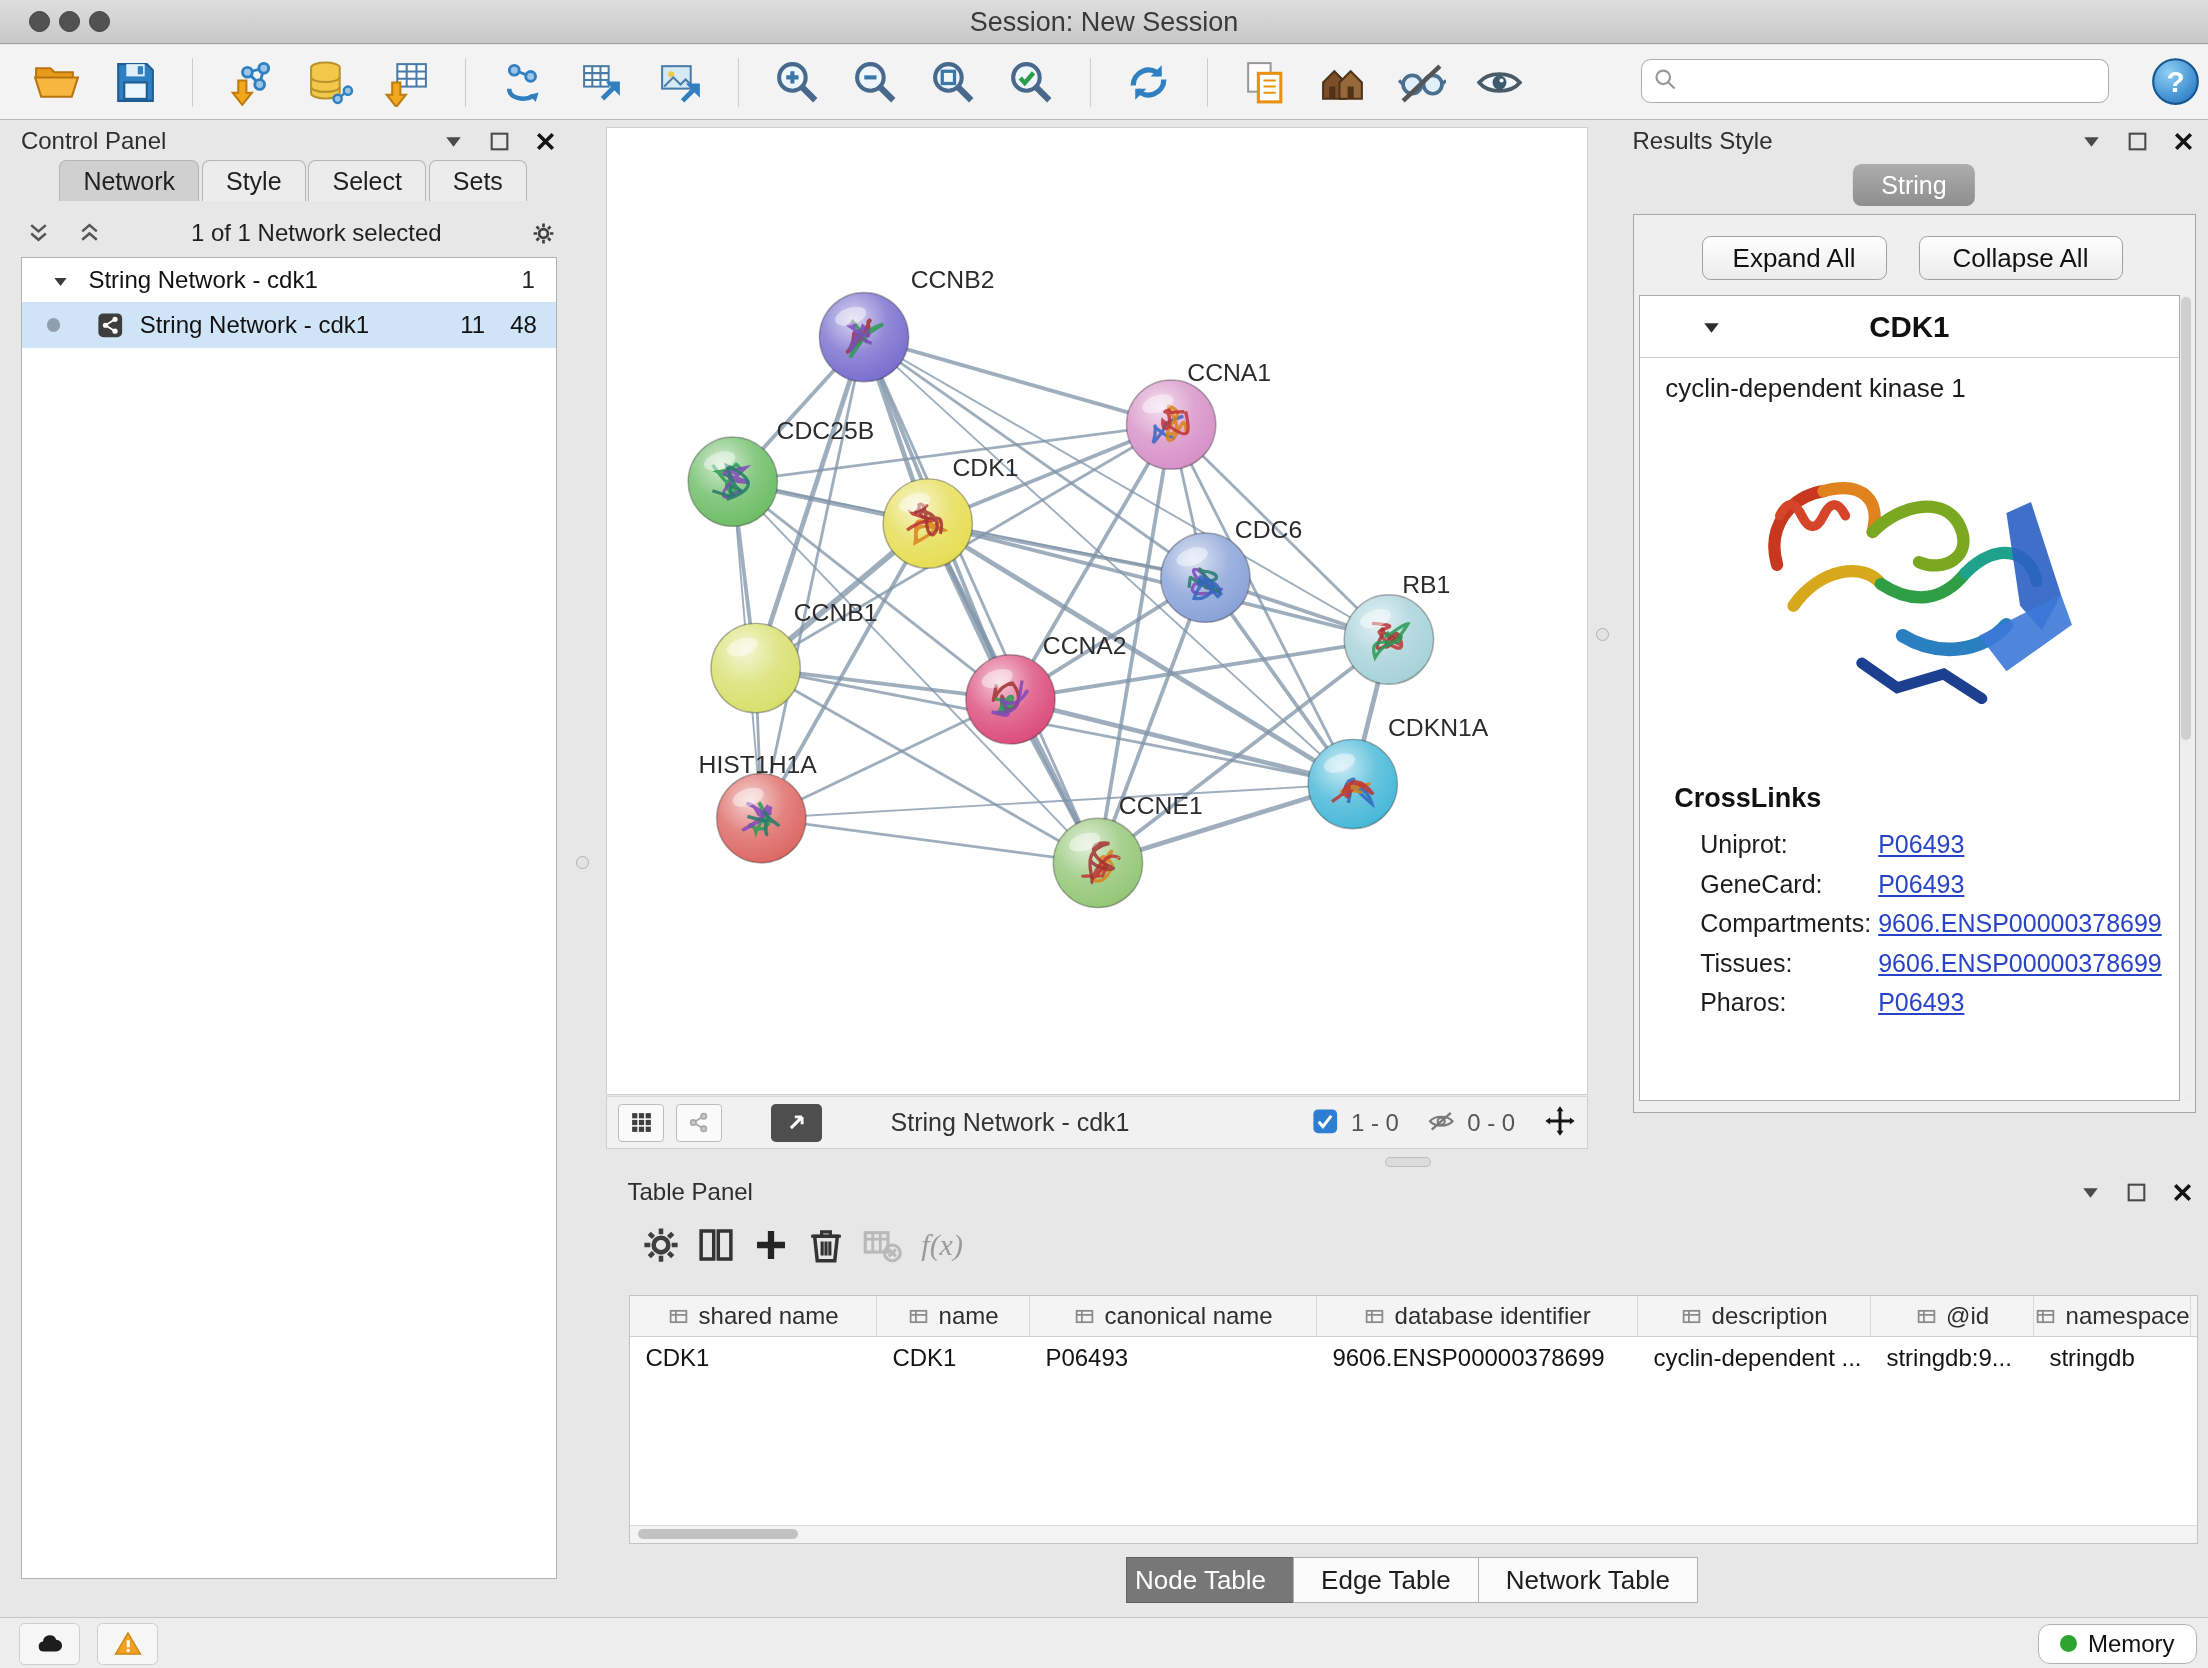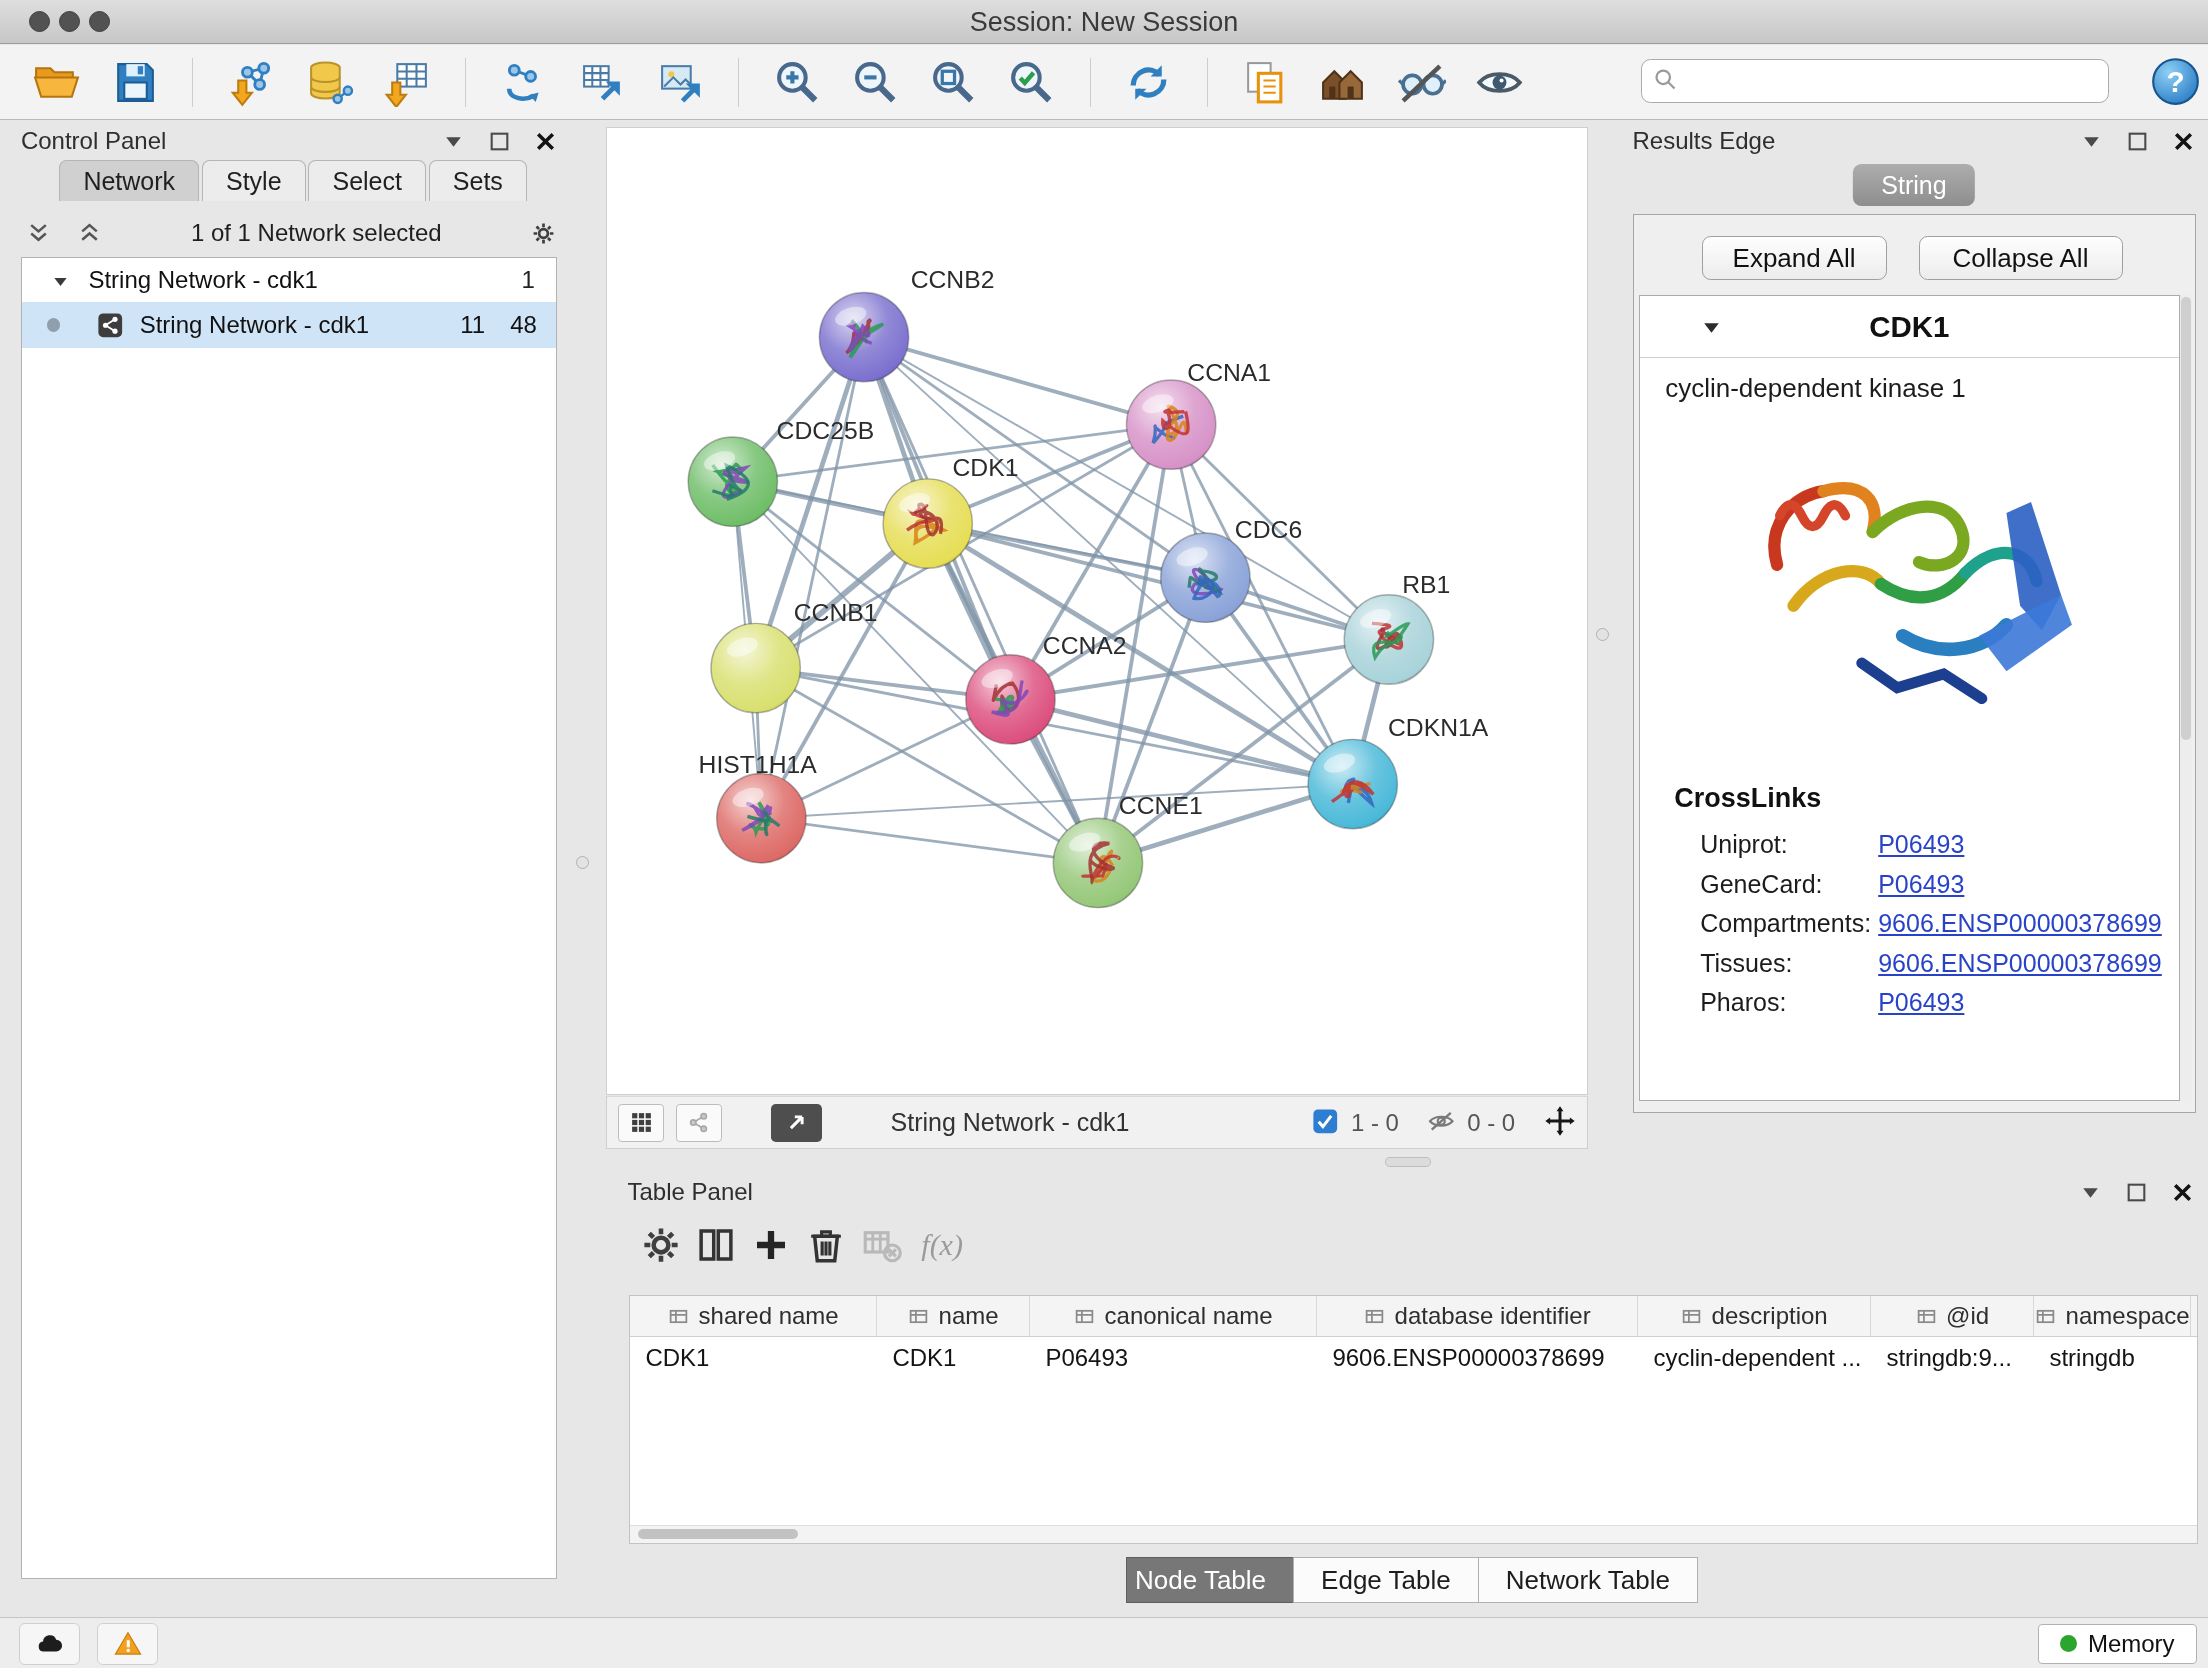--- a/index.html
+++ b/index.html
@@ -98,21 +98,21 @@
   .hscroll{position:absolute;left:0;right:0;bottom:0;height:17px;background:#f3f3f3;border-top:1px solid #dedede;}
   .hthumb{position:absolute;left:7.6px;top:2.9px;width:160px;height:10.5px;background:#c2c2c2;border-radius:5.7px;cursor:pointer;}
   .tp-tabs{position:absolute;left:509px;top:382px;display:flex;}
   .tp-tab{font-size:26px;padding:6.7px 27px;background:#fbfbfb;border:1px solid #b0b0b0;color:#1d1d1d;margin-left:-1px;cursor:pointer;}
   .tp-tab.sel{background:#777;color:#fff;border-color:#5f5f5f;padding-left:8px;}
 
   
   #status-bar{position:absolute;left:0;top:1617px;width:2208px;height:51px;background:#ededed;border-top:1px solid #c6c6c6;box-sizing:border-box;}
   .sb-btn{position:absolute;top:4.8px;width:61px;height:42px;border:1px solid #cfcfcf;background:#f6f6f6;border-radius:5.7px;display:flex;align-items:center;justify-content:center;cursor:pointer;box-sizing:border-box;}
   .sb-btn svg{width:30px;height:30px;}
-  .memory{position:absolute;right:11.4px;top:5.7px;height:40px;border:1px solid #b3b3b3;background:#fff;border-radius:4px;display:flex;align-items:center;gap:11.4px;padding:0 21px;font-size:24px;color:#111;cursor:pointer;box-sizing:border-box;}
+  .memory{position:absolute;right:11.4px;top:5.7px;height:40px;border:1px solid #b3b3b3;background:#fff;border-radius:12px;display:flex;align-items:center;gap:11.4px;padding:0 21px;font-size:24px;color:#111;cursor:pointer;box-sizing:border-box;}
   .gdot{width:17px;height:17px;border-radius:50%;background:#2ca52e;}
 
   .split-dot{position:absolute;width:13.3px;height:13.3px;border-radius:50%;background:#e3e3e3;border:1px solid #b0b0b0;box-sizing:border-box;cursor:pointer;}
   .split-bar{position:absolute;width:46px;height:9.5px;border-radius:4.8px;background:#dcdcdc;border:1px solid #bdbdbd;box-sizing:border-box;cursor:pointer;}
 
   svg text{font-family:"Liberation Sans",sans-serif;}
 </style>
 </head>
 <body>
 
@@ -618,21 +618,21 @@
       <span class="counts">0 - 0</span>
       <span class="crosshair"><svg viewBox="0 0 24 24">
             <path d="M12 3v18M3 12h18" stroke="#161616" stroke-width="2.2"></path>
             <path d="M12 1l2.6 3.6h-5.2zM12 23l2.6-3.6h-5.2zM1 12l3.6-2.6v5.2zM23 12l-3.6-2.6v5.2z" fill="#161616"></path>
           </svg></span>
     </div>
   </div>
 
   <div id="results-panel">
     <div class="phdr">
-      <span class="ptitle">Results Edge</span>
+      <span class="ptitle">Results Style</span>
       <span class="hdr-icons">
         <span class="hicon">
             <svg viewBox="0 0 24 24">
               <path d="M5 8h14l-7 9z" fill="#4a4a4a"></path>
             </svg>
           </span>
         <span class="hicon">
             <svg viewBox="0 0 24 24">
               <rect x="4.5" y="4.5" width="15" height="15" fill="none" stroke="#4a4a4a" stroke-width="2"></rect>
             </svg>

